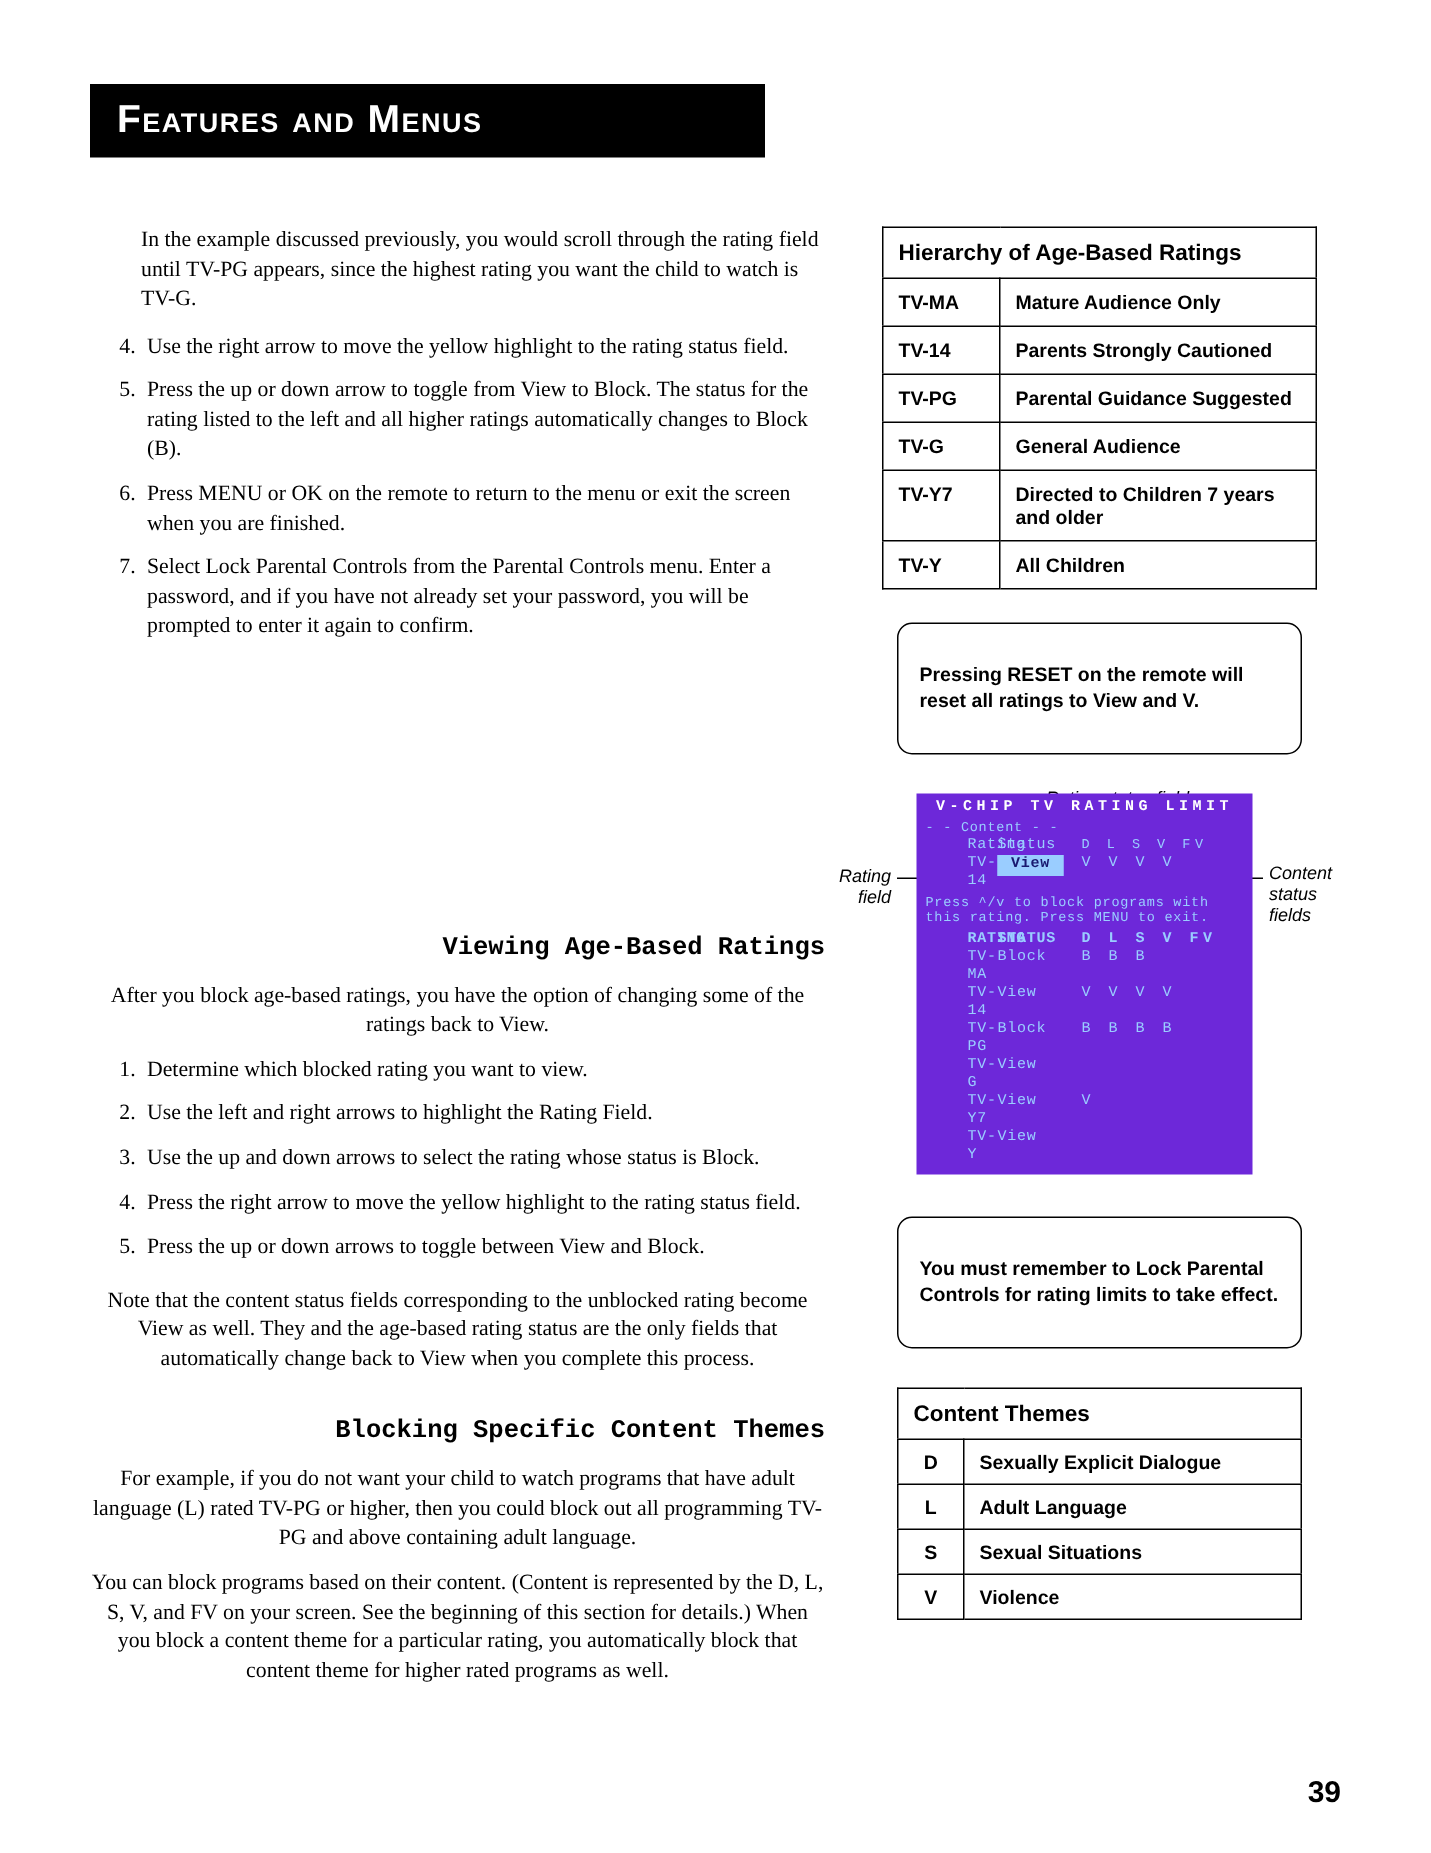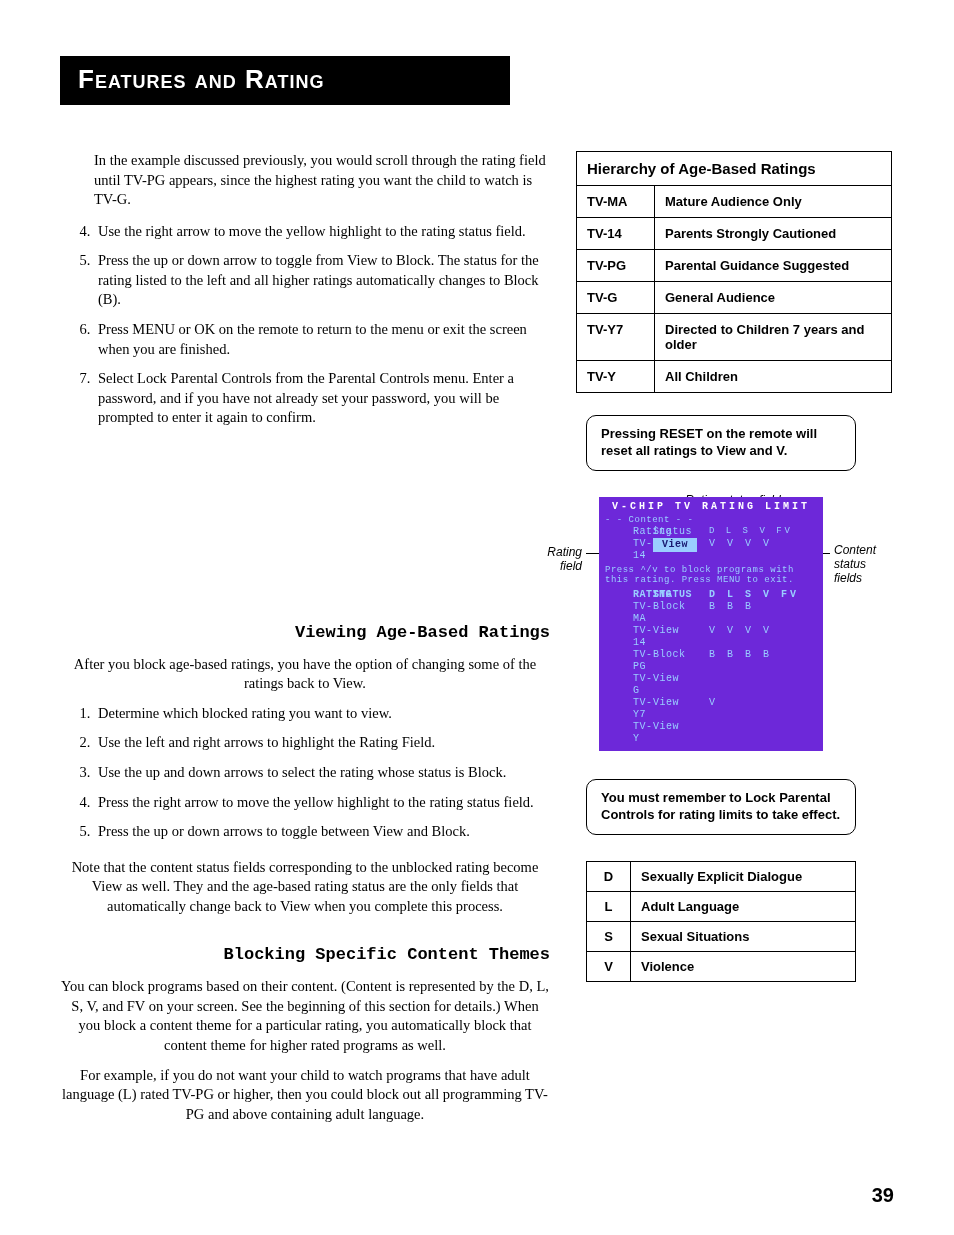--- a/index.html
+++ b/index.html
@@ -18,44 +18,44 @@
   font-family: "Trebuchet MS", Arial, sans-serif;
   font-weight: bold;
   font-variant: small-caps;
   letter-spacing: 1px;
   font-size: 26px;
   padding: 8px 18px 10px 18px;
   display: inline-block;
   min-width: 450px;
   margin-bottom: 46px;
 }
-.cols { display: flex; gap: 26px; }
+.cols { display: flex; gap: 38px; }
 .left { flex: 0 0 490px; font-size: 14.5px; line-height: 1.35; }
 .right { flex: 1; font-size: 13.5px; }
 .intro-p { margin: 0 0 12px 34px; }
 ol { list-style-position: outside; padding-left: 34px; margin-bottom: 16px; }
 ol li { margin-bottom: 10px; padding-left: 4px; }
 h2.sub {
   font-family: Liberation Mono, monospace;
   font-weight: bold;
   font-size: 17px;
   margin: 28px 0 10px 0;
   text-align: right;
 }
 .left p.body { margin-bottom: 10px; text-align: center; }
 
-.tbl { border: 1.5px solid #000; border-collapse: collapse; width: 316px; margin-bottom: 22px; font-family: "Trebuchet MS", Arial, sans-serif; }
+.tbl { border: 1.5px solid #000; border-collapse: collapse; width: 290px; margin-bottom: 22px; font-family: "Trebuchet MS", Arial, sans-serif; }
 .tbl th { text-align: left; font-size: 15px; padding: 8px 10px; border-bottom: 1.5px solid #000; }
 .tbl td { border-bottom: 1px solid #000; padding: 8px 10px; font-weight: bold; font-size: 13px; vertical-align: top; }
 .tbl td:first-child { width: 78px; border-right: 1px solid #000; }
 .tbl tr:last-child td { border-bottom: none; }
 .note {
   border: 1.5px solid #000;
   border-radius: 10px;
-  padding: 10px 14px;
+  padding: 26px 14px;
   width: 270px;
   margin: 0 0 26px 10px;
   font-family: "Trebuchet MS", Arial, sans-serif;
   font-weight: bold;
   font-size: 13px;
   line-height: 1.3;
 }
 .tbl2 { border: 1.5px solid #000; border-collapse: collapse; width: 270px; margin: 0 0 20px 10px; font-family: "Trebuchet MS", Arial, sans-serif; }
 .tbl2 th { text-align: left; font-size: 15px; padding: 8px 10px; border-bottom: 1.5px solid #000; }
 .tbl2 td { border-bottom: 1px solid #000; padding: 7px 10px; font-weight: bold; font-size: 13px; }
@@ -99,21 +99,21 @@
   font-weight: bold;
   font-size: 20px;
 }
 .spacer-top { height: 150px; }
 </style>
 </head>
 <body>
 
 
 
-<div class="banner">Features and Rating</div>
+<div class="banner">Features and Menus</div>
 
 <div class="cols">
   <div class="left">
     <p class="intro-p">In the example discussed previously, you would scroll through the rating field until TV-PG appears, since the highest rating you want the child to watch is TV-G.</p>
     <ol start="4">
       <li>Use the right arrow to move the yellow highlight to the rating status field.</li>
       <li><span>Press the up or down arrow to toggle from View to Block. The status for the rating listed to the left and all higher ratings automatically changes to Block (B).</span></li>
       <li>Press MENU or OK on the remote to return to the menu or exit the screen when you are finished.</li>
       <li>Select Lock Parental Controls from the Parental Controls menu. Enter a password, and if you have not already set your password, you will be prompted to enter it again to confirm.</li>
     </ol>
@@ -125,22 +125,22 @@
     <ol>
       <li>Determine which blocked rating you want to view.</li>
       <li>Use the left and right arrows to highlight the Rating Field.</li>
       <li>Use the up and down arrows to select the rating whose status is Block.</li>
       <li>Press the right arrow to move the yellow highlight to the rating status field.</li>
       <li>Press the up or down arrows to toggle between View and Block.</li>
     </ol>
     <p class="body">Note that the content status fields corresponding to the unblocked rating become View as well. They and the age-based rating status are the only fields that automatically change back to View when you complete this process.</p>
 
     <h2 class="sub">Blocking Specific Content Themes</h2>
+    <p class="body">For example, if you do not want your child to watch programs that have adult language (L) rated TV-PG or higher, then you could block out all programming TV-PG and above containing adult language.</p>
     <p class="body">You can block programs based on their content. (Content is represented by the D, L, S, V, and FV on your screen. See the beginning of this section for details.) When you block a content theme for a particular rating, you automatically block that content theme for higher rated programs as well.</p>
-    <p class="body">For example, if you do not want your child to watch programs that have adult language (L) rated TV-PG or higher, then you could block out all programming TV-PG and above containing adult language.</p>
   </div>
 
   <div class="right">
     <table class="tbl">
       <tbody>
           <tr>
             <th colspan="2">Hierarchy of Age-Based Ratings</th>
           </tr>
       <tr>
             <td>TV-MA</td>
@@ -224,20 +224,23 @@
             <span class="c-status">View</span>
             <span class="c-flags"></span>
           </div>
       </div>
     </div>
 
     <div class="note">You must remember to Lock Parental Controls for rating limits to take effect.</div>
 
     <table class="tbl2">
       <tbody>
+          <tr>
+            <th colspan="2">Content Themes</th>
+          </tr>
       <tr>
             <td>D</td>
             <td>Sexually Explicit Dialogue</td>
           </tr>
       <tr>
             <td>L</td>
             <td>Adult Language</td>
           </tr>
       <tr>
             <td>S</td>

